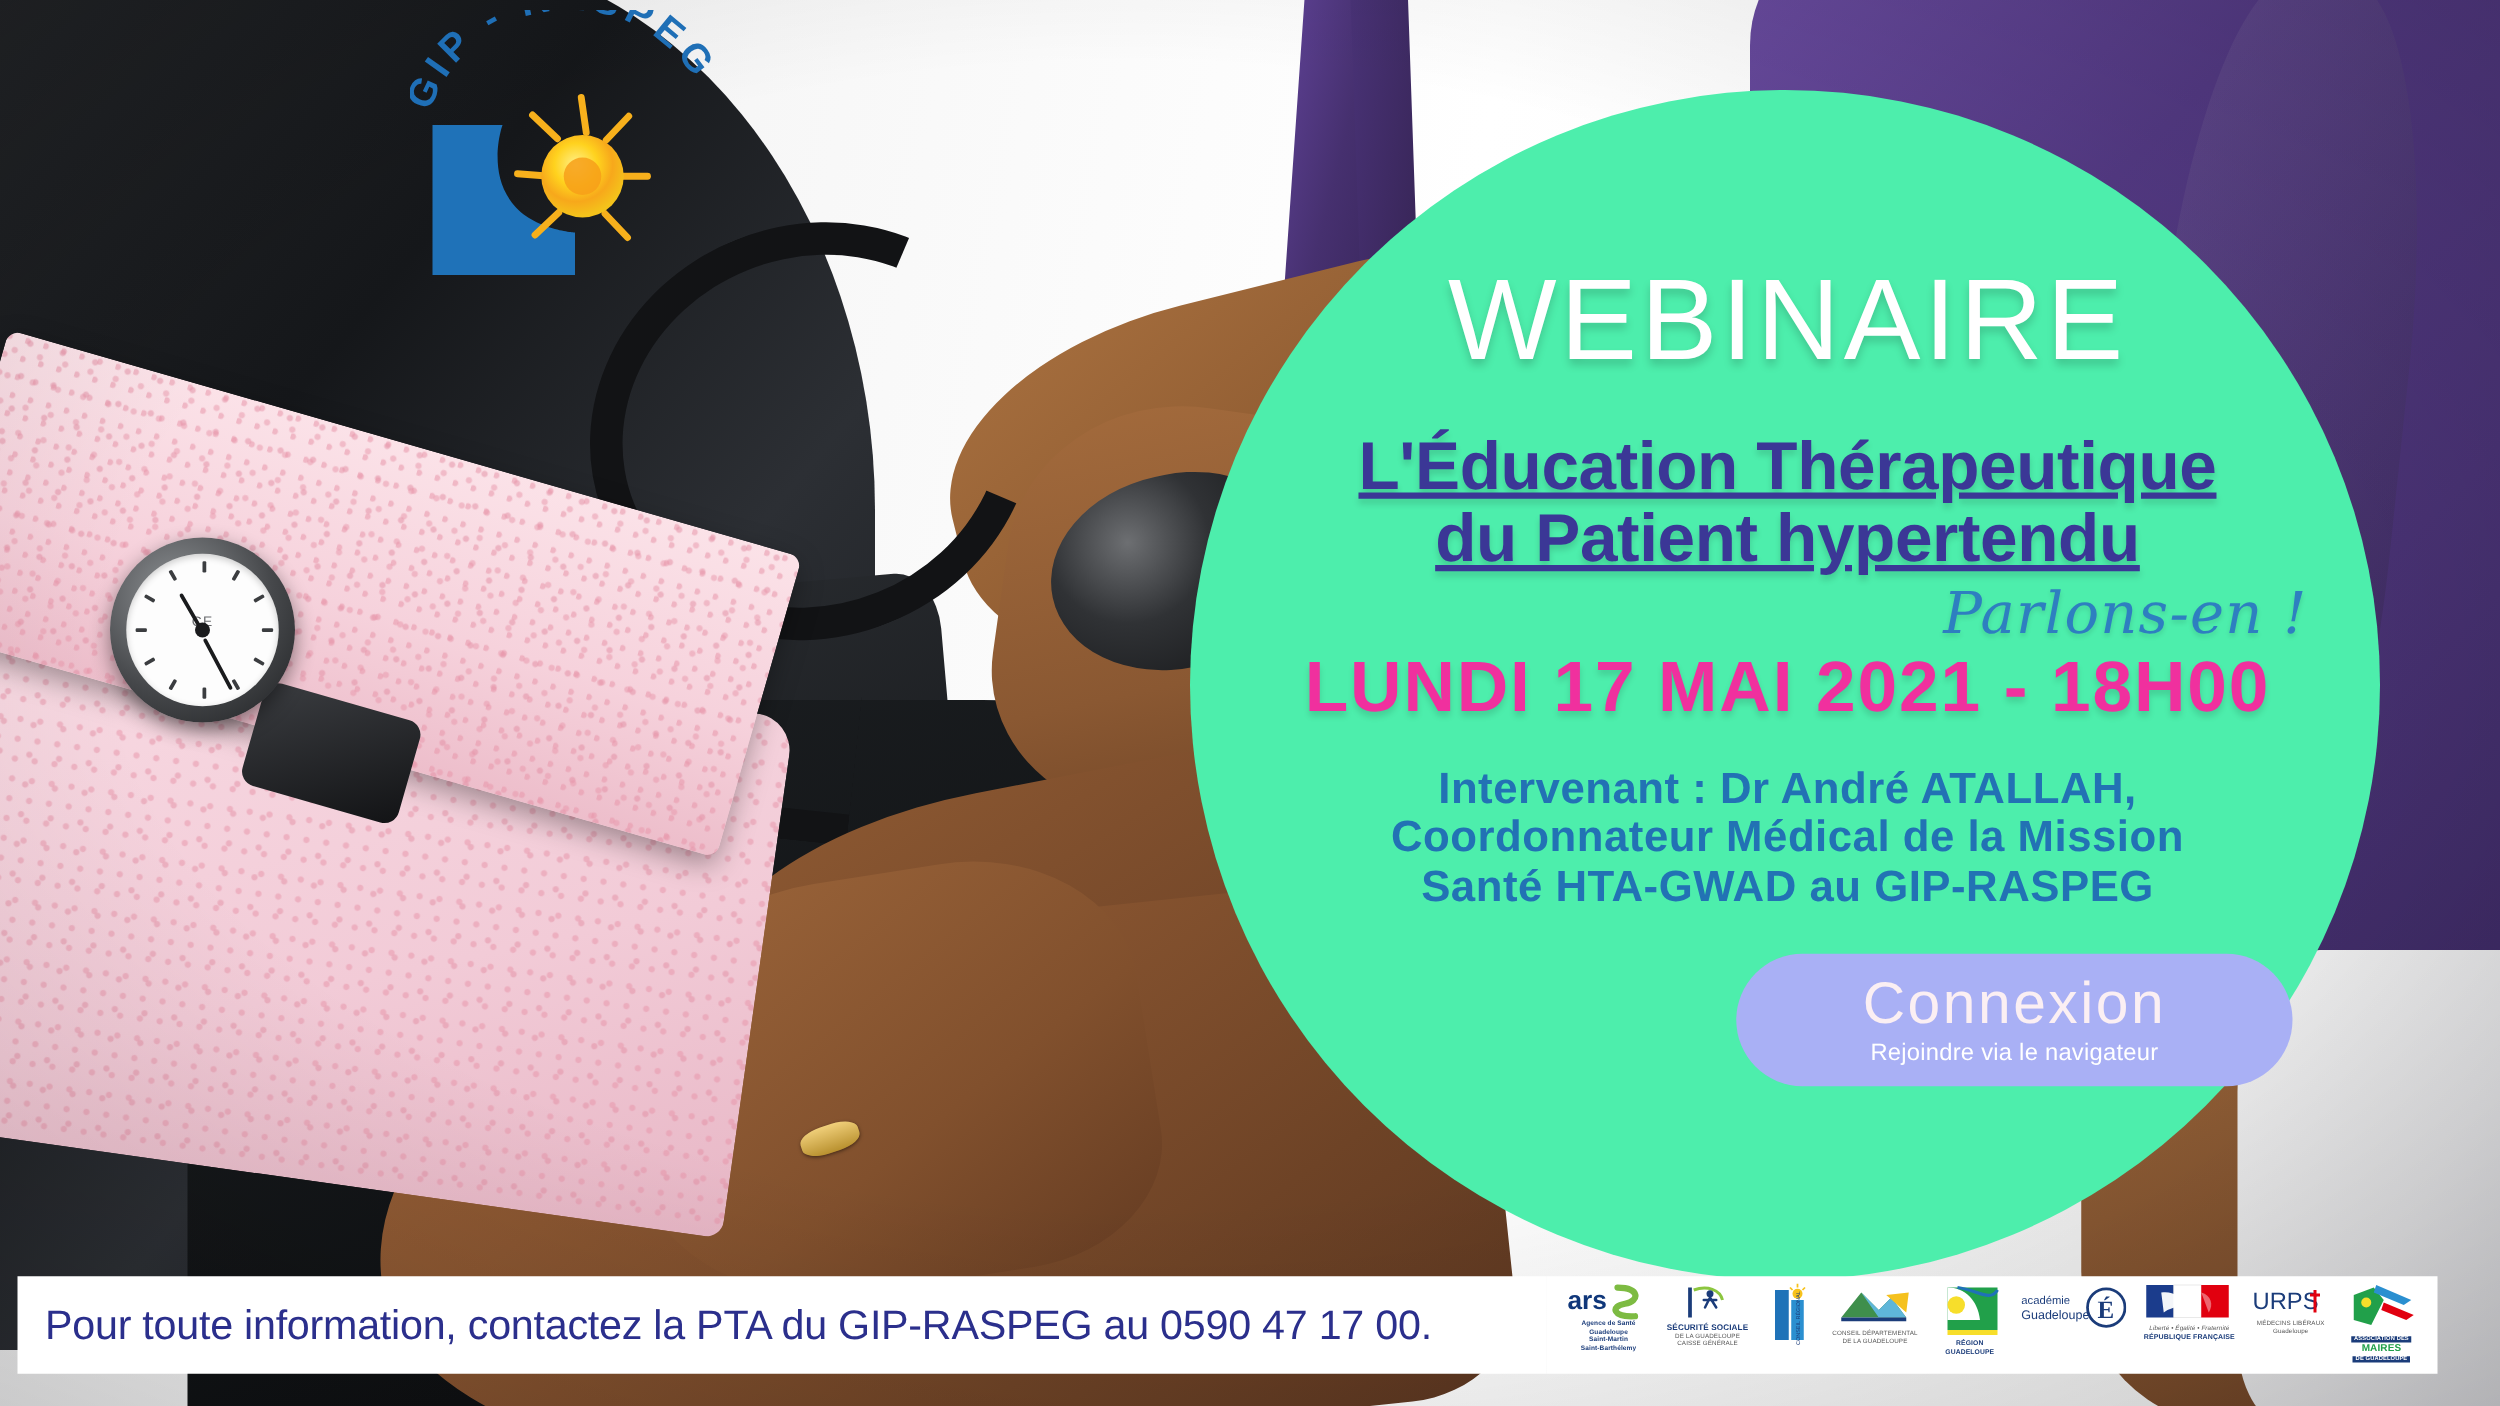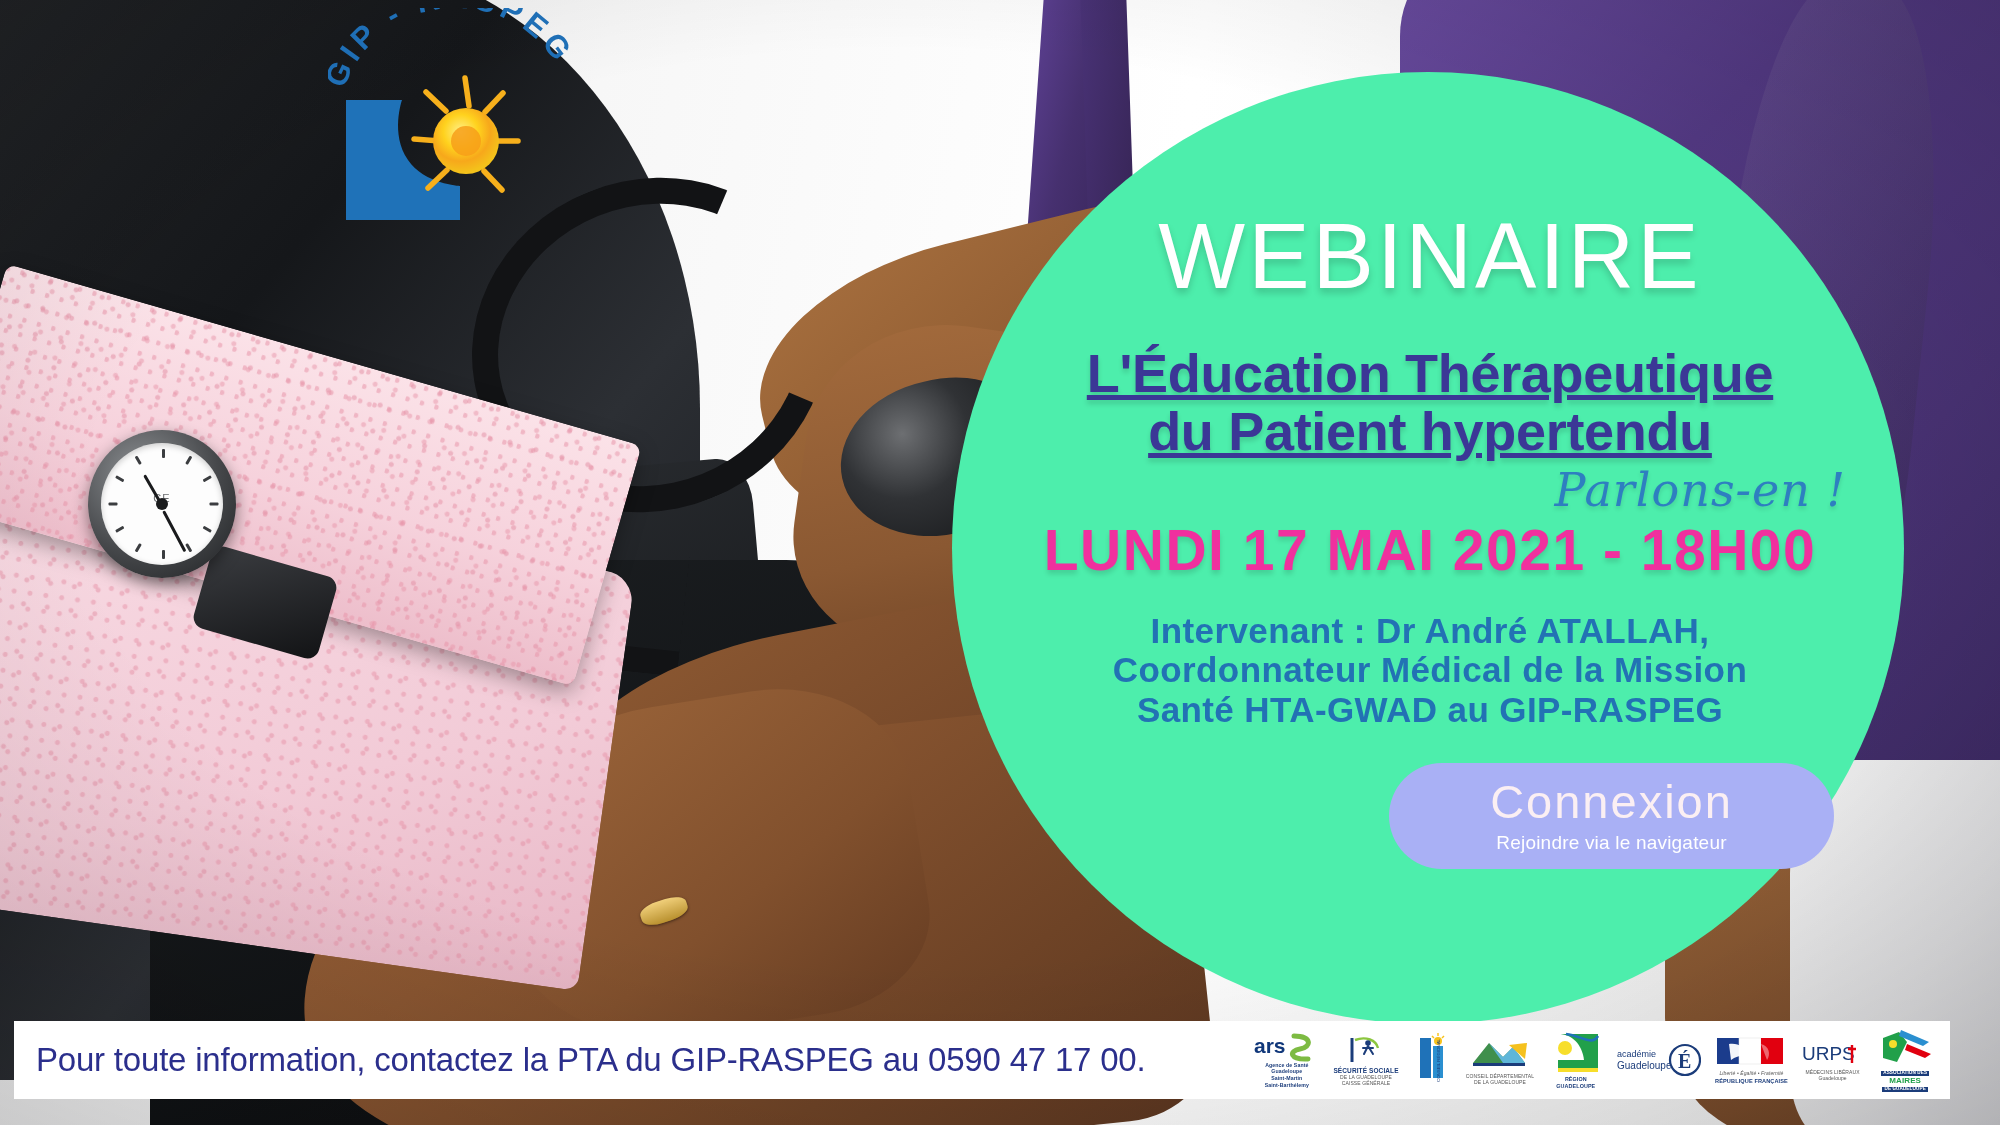--- a/index.html
+++ b/index.html
@@ -263,21 +263,21 @@
     position:absolute; left:14px; bottom:26px; width:1223px; height:78px;
     background:#ffffff; display:flex; align-items:center; padding-left:22px;
   }
   .bottom-text { color:#2B2F8C; font-size:33px; letter-spacing:-.2px; white-space:nowrap; }
 
   .logo-strip {
     position:absolute; left:1237px; bottom:26px; width:713px; height:78px;
     background:#ffffff; display:flex; align-items:center; justify-content:space-around;
     padding:0 10px;
   }
-  .plogo { display:flex; flex-direction:column; align-items:center; justify-content:center;
+  .plogo { display:flex; flex-direction:column; align-items:center; justify-content:flex-start;
            height:68px; }
   .plogo svg { display:block; }
   .plogo .ptxt { font-size:6.5px; color:#1b3c7a; line-height:1.08; text-align:center;
                  font-weight:700; letter-spacing:.1px; margin-top:1px; }
   .plogo .ptxt.small { font-size:5px; font-weight:400; color:#555; }
 </style>
 </head>
 <body>
 
 <div id="poster">

